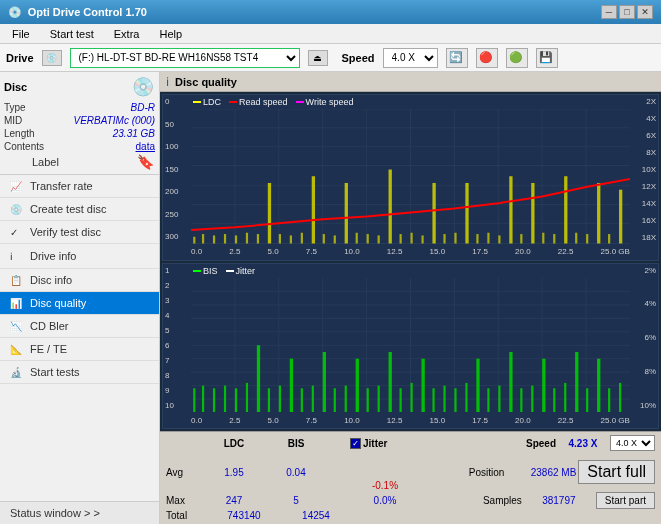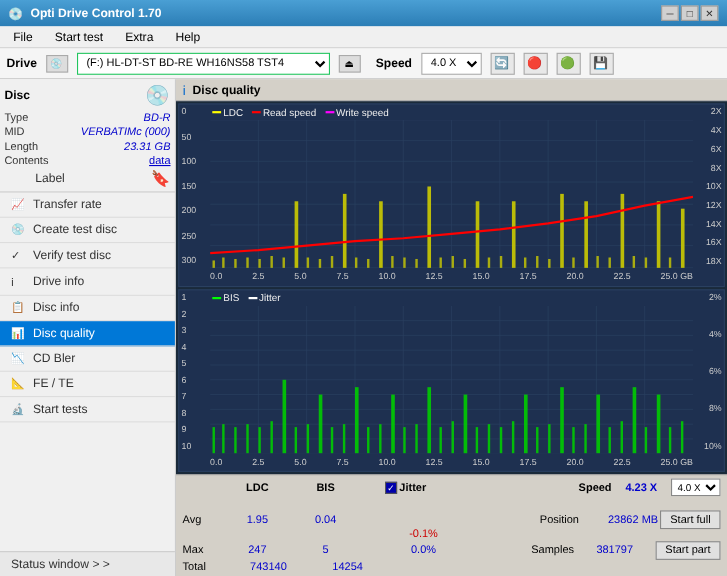--- a/index.html
+++ b/index.html
@@ -210,21 +210,21 @@
       font-size: 8px;
       color: #ccc;
     }
     .checkbox-blue { width: 11px; height: 11px; background: #0000aa; border: 1px solid #555; display: flex; align-items: center; justify-content: center; }
     .checkmark { color: white; font-size: 8px; }
     
     .btn-start-full {
       background: #e0e0e0;
       border: 1px solid #888;
       padding: 2px 8px;
-      font-size: 10px;
+      font-size: 16px;
       cursor: pointer;
       white-space: nowrap;
     }
     .btn-start-part {
       background: #e0e0e0;
       border: 1px solid #888;
       padding: 2px 8px;
       font-size: 10px;
       cursor: pointer;
       white-space: nowrap;

